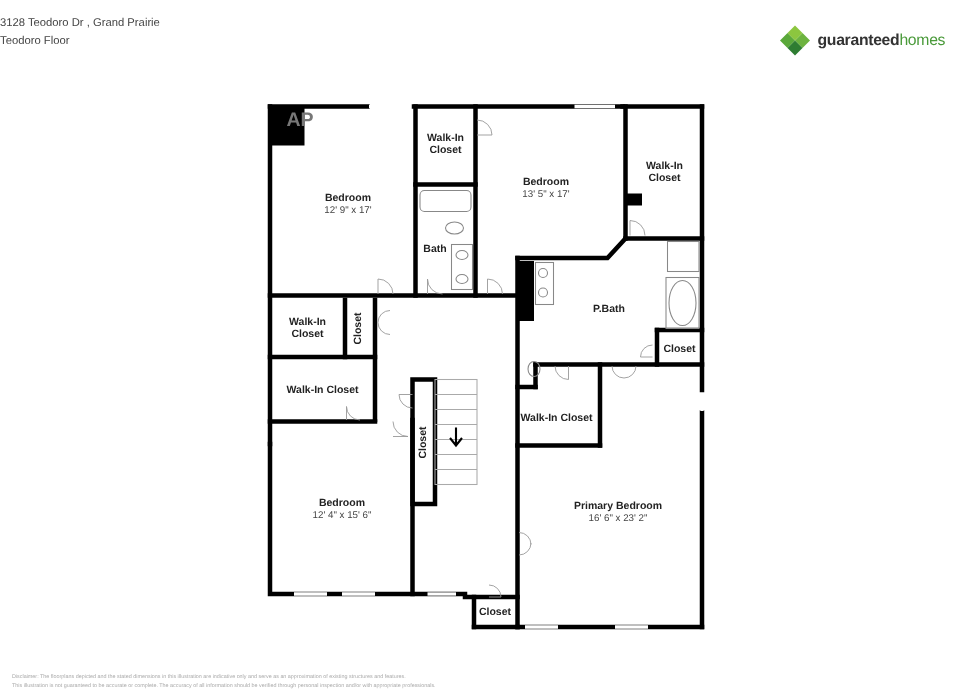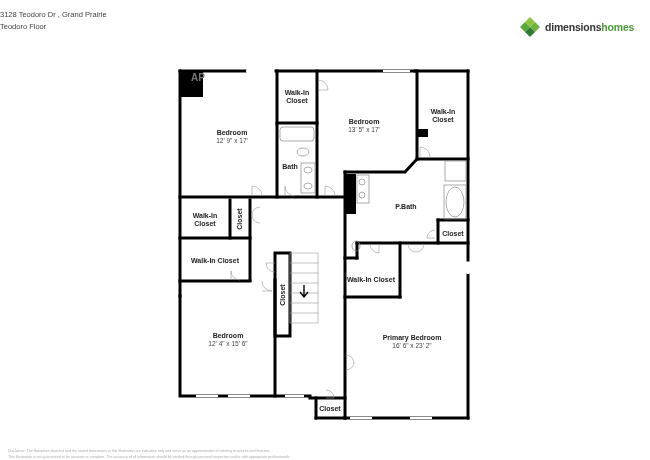--- a/index.html
+++ b/index.html
@@ -1,41 +1,41 @@
 <!DOCTYPE html>
 <html><head>
 <meta charset="utf-8">
 <style>
   html,body{margin:0;padding:0;background:#fff;}
   body{width:650px;height:460px;position:relative;overflow:hidden;font-family:"Liberation Sans",sans-serif;color:#222;}
   .hdr{position:absolute;left:0;font-size:7.5px;color:#444;}
   .logo{position:absolute;left:519px;top:16px;display:flex;align-items:center;gap:4px;}
   .logo .txt{font-size:10.5px;font-weight:bold;color:#333;letter-spacing:-0.2px;}
-  .logo .txt .g{color:#4a9a3a;font-weight:bold;}
+  .logo .txt .g{color:#4a9a3a;font-weight:normal;}
   svg.plan{position:absolute;left:0;top:0;}
   .lbl{position:absolute;font-size:7px;font-weight:bold;text-align:center;line-height:1.15;color:#222;transform:translate(-50%,-50%);white-space:nowrap;}
   .dim{display:block;font-weight:normal;font-size:6.5px;color:#444;}
   .rot{transform:translate(-50%,-50%) rotate(-90deg);}
   .disc{position:absolute;left:8px;font-size:3.6px;color:#aaa;white-space:nowrap;}
-  .ap{position:absolute;left:191px;top:72px;font-size:10px;color:#777;font-weight:bold;}
+  .ap{position:absolute;left:191px;top:72px;font-size:13px;color:#777;font-weight:bold;}
 </style>
 </head>
 <body>
 
 <div class="hdr" style="top:10px">3128 Teodoro Dr , Grand Prairie</div>
 <div class="hdr" style="top:22px">Teodoro Floor</div>
 
 <div class="logo">
   <svg width="22" height="22" viewBox="0 0 22 22">
     <polygon points="11,1 16,6 11,11 6,6" fill="#8cc63f"></polygon>
     <polygon points="16,6 21,11 16,16 11,11" fill="#6db33f"></polygon>
     <polygon points="6,6 11,11 6,16 1,11" fill="#5aa83a"></polygon>
     <polygon points="11,11 16,16 11,21 6,16" fill="#2e7d32"></polygon>
   </svg>
-  <span class="txt"><span>dimensions</span><span class="g">homes</span></span>
+  <span class="txt"><span>guaranteed</span><span class="g">homes</span></span>
 </div>
 
 <svg class="plan" width="650" height="460">
   <g stroke="#000" stroke-width="3" fill="none" stroke-linecap="square">
 
     <polyline points="180,71 180,296"></polyline>
     <polyline points="180,296 180,396 310,396"></polyline>
     <line x1="180" y1="71" x2="245" y2="71"></line>
     <line x1="276" y1="71" x2="415" y2="71"></line>
     <line x1="415" y1="71" x2="468" y2="71"></line>

